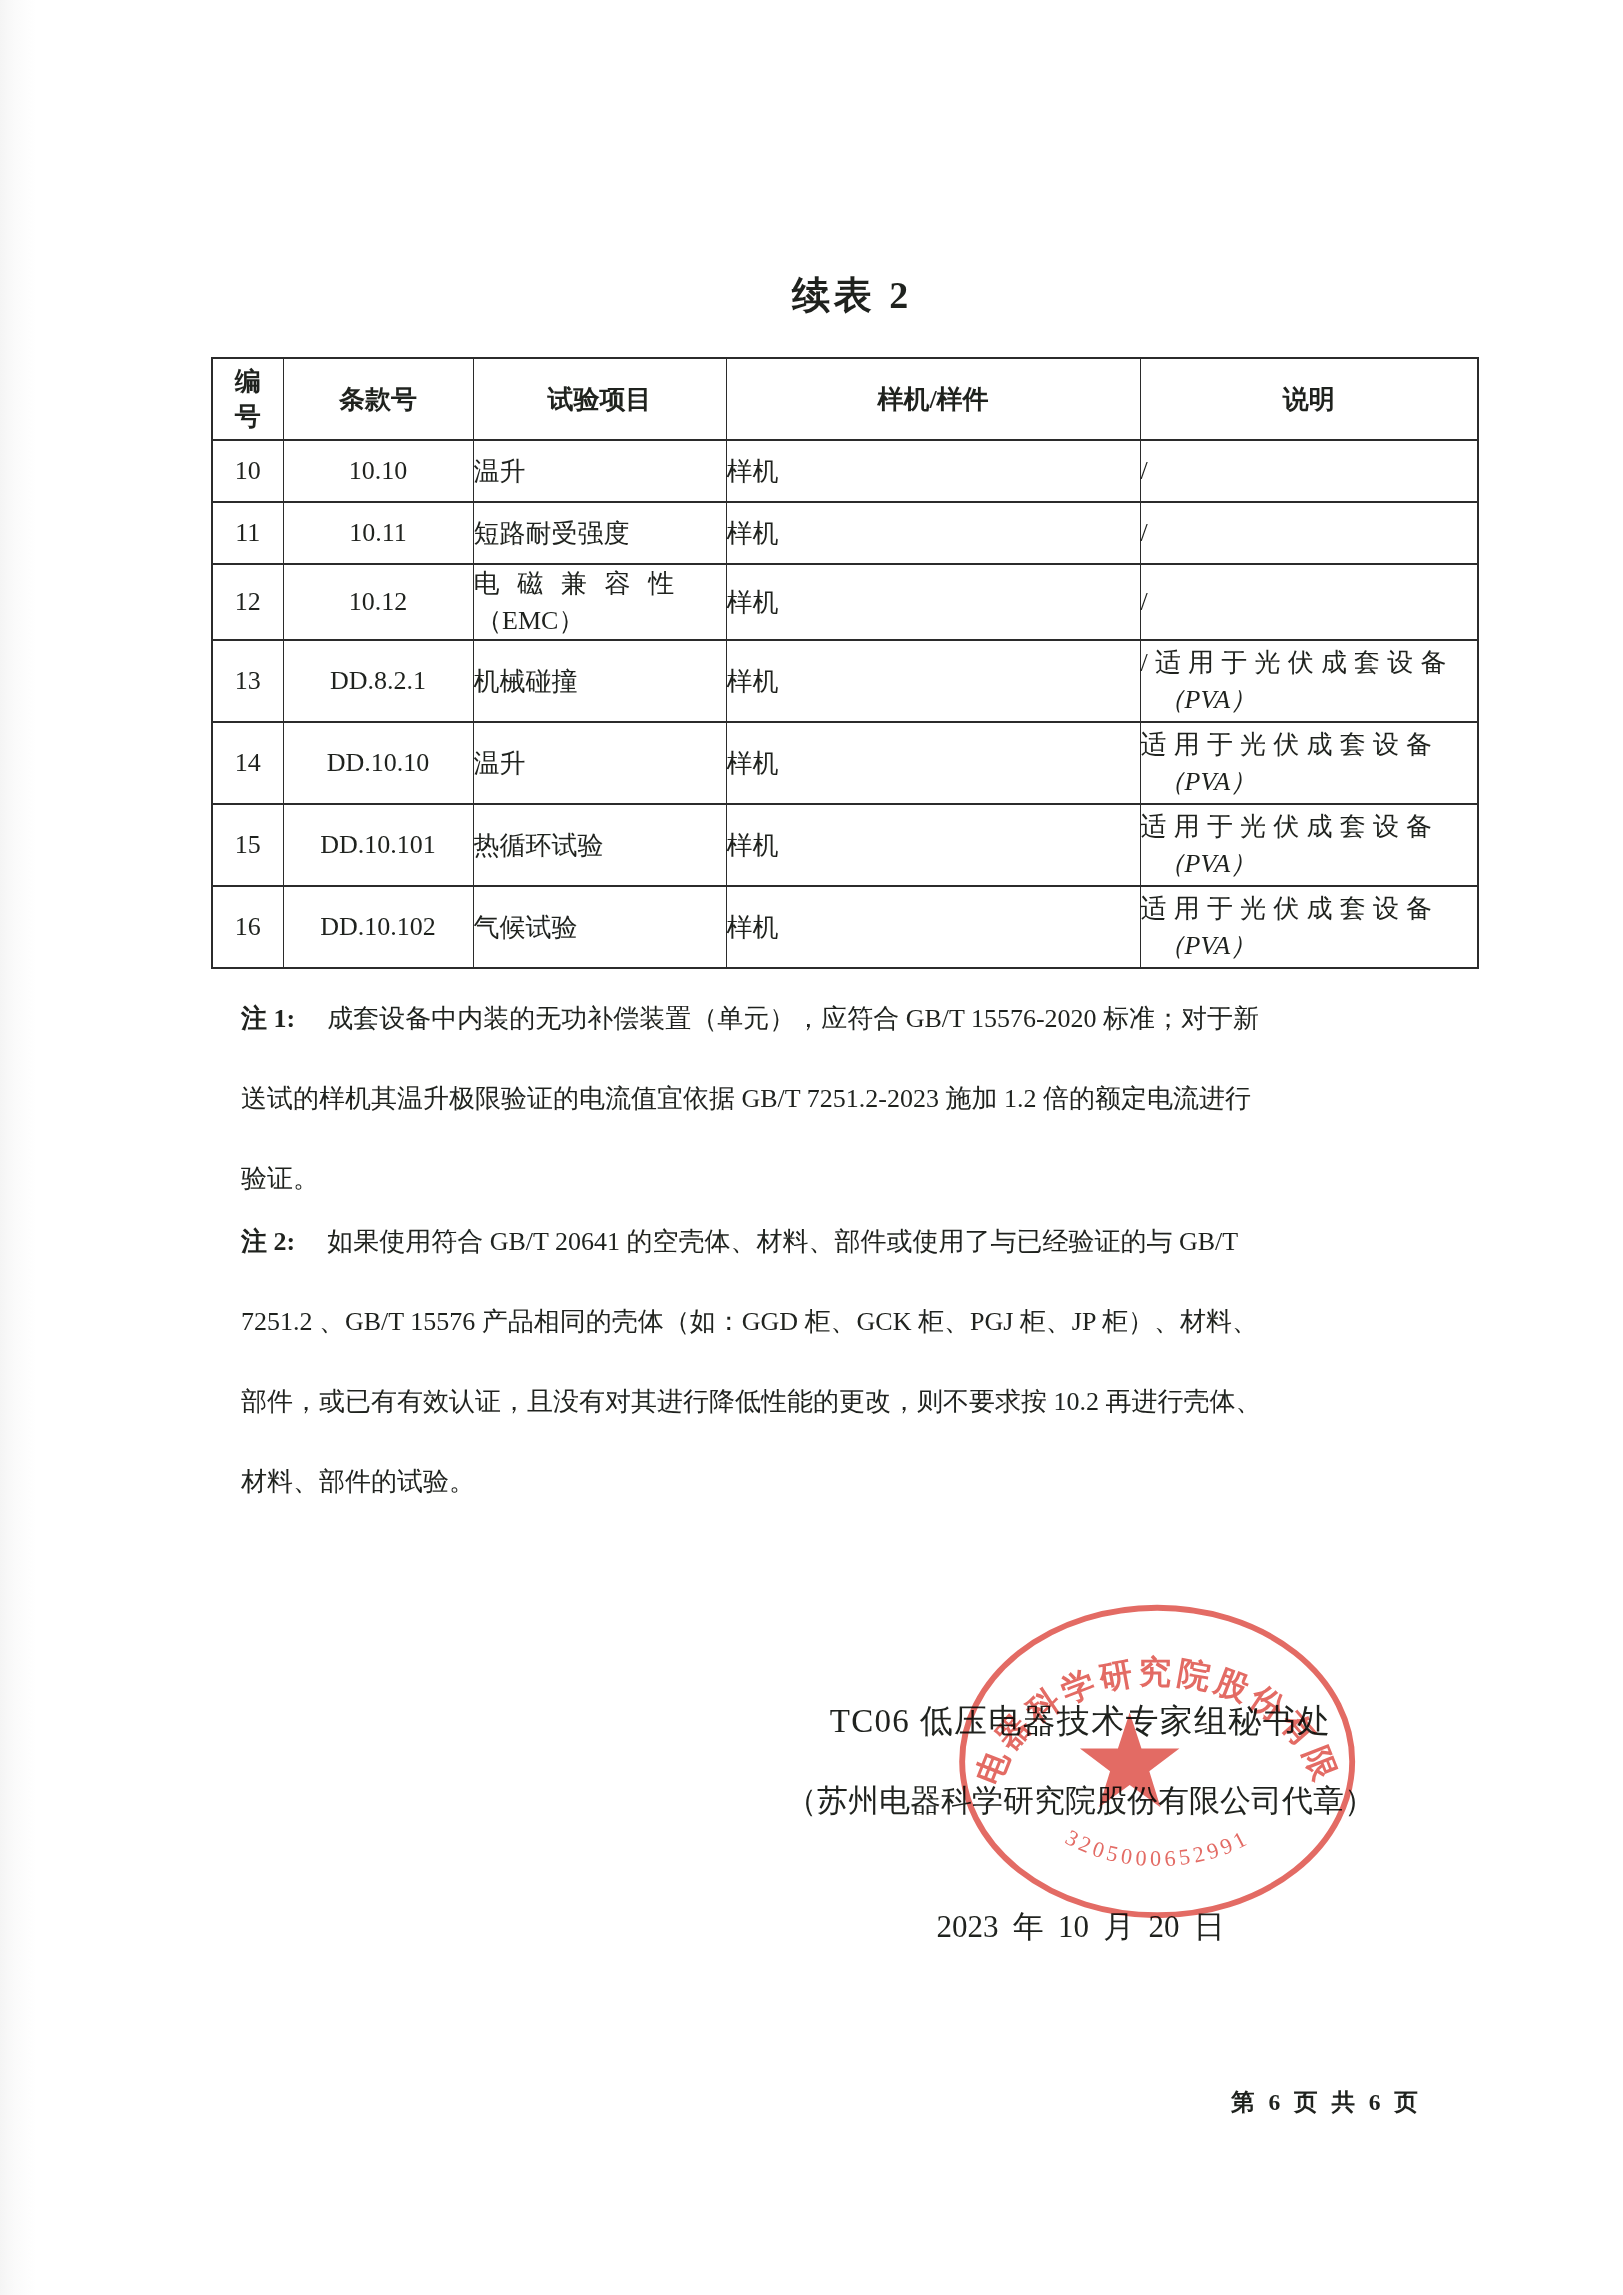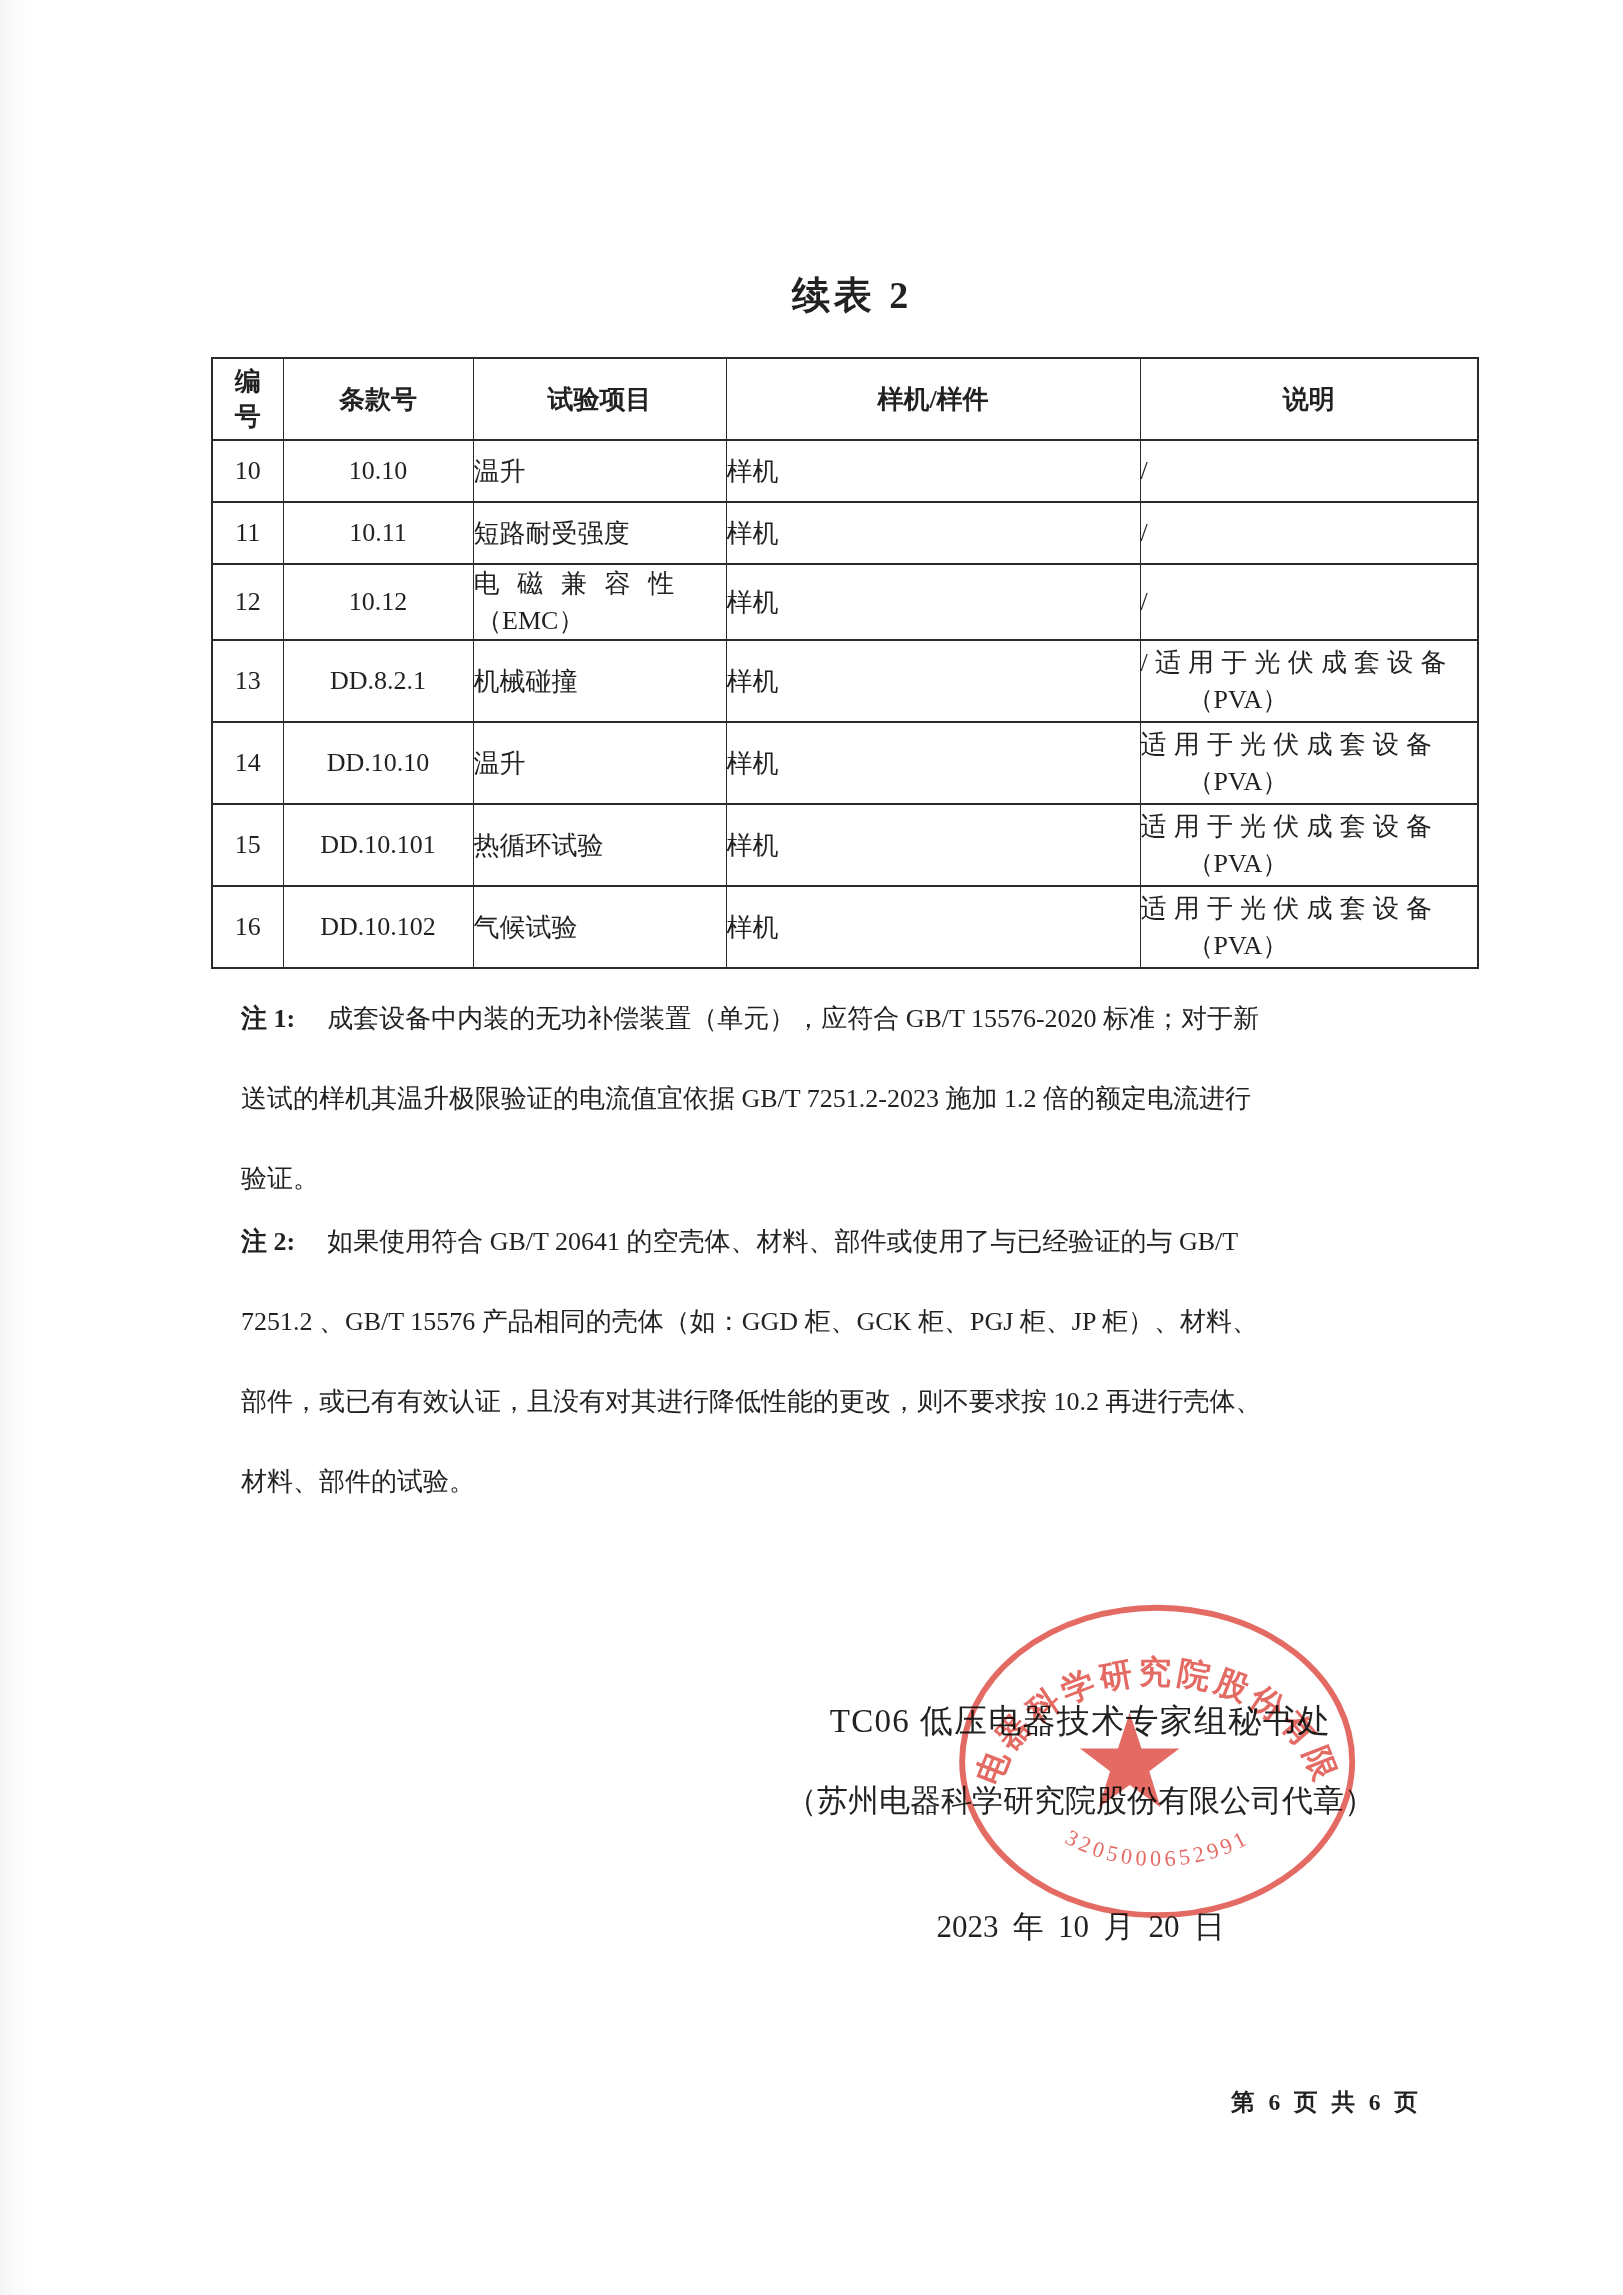--- a/index.html
+++ b/index.html
@@ -22,21 +22,21 @@
   tr.row-md{height:68px;}
   tr.row-lg{height:82px;}
   .vheader{display:inline-block;width:30px;word-break:break-all;line-height:1.35;text-align:center;}
   .c-no,.c-clause{text-align:center;}
   .c-item{text-align:left;padding-left:9.2px;}
   .c-sample{text-align:left;padding-left:10.5px;}
   .c-remark{text-align:left;padding-left:6.5px;}
   .cell-lines span{display:block;line-height:37px;}
   .spread{letter-spacing:7.2px;}
   .spread-wide{letter-spacing:17.7px;}
-  .indent{padding-left:47px;}
+  .indent{padding-left:18px;font-style:italic;}
   .paren-line{padding-left:2.6px;}
 
   .notes{position:absolute;left:241px;width:1185px;}
   .notes-1{top:979px;}
   .notes-2{top:1202px;}
   .note-line{height:80px;line-height:80px;font-size:26px;white-space:nowrap;}
   .note-label{font-weight:bold;margin-right:32px;text-align:center;}
 
   .signature{position:absolute;left:681px;top:1681px;width:799px;text-align:center;z-index:1;}
   .sig-line1{font-size:33px;height:80px;line-height:80px;letter-spacing:1.3px;}

